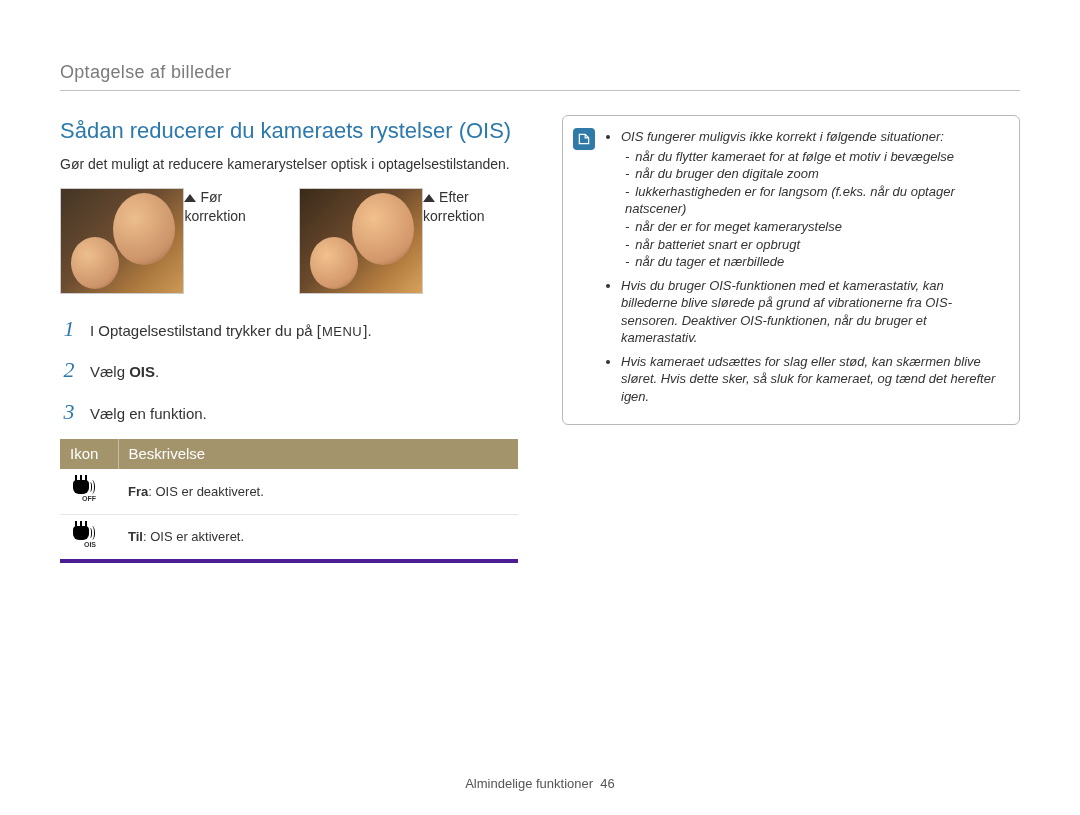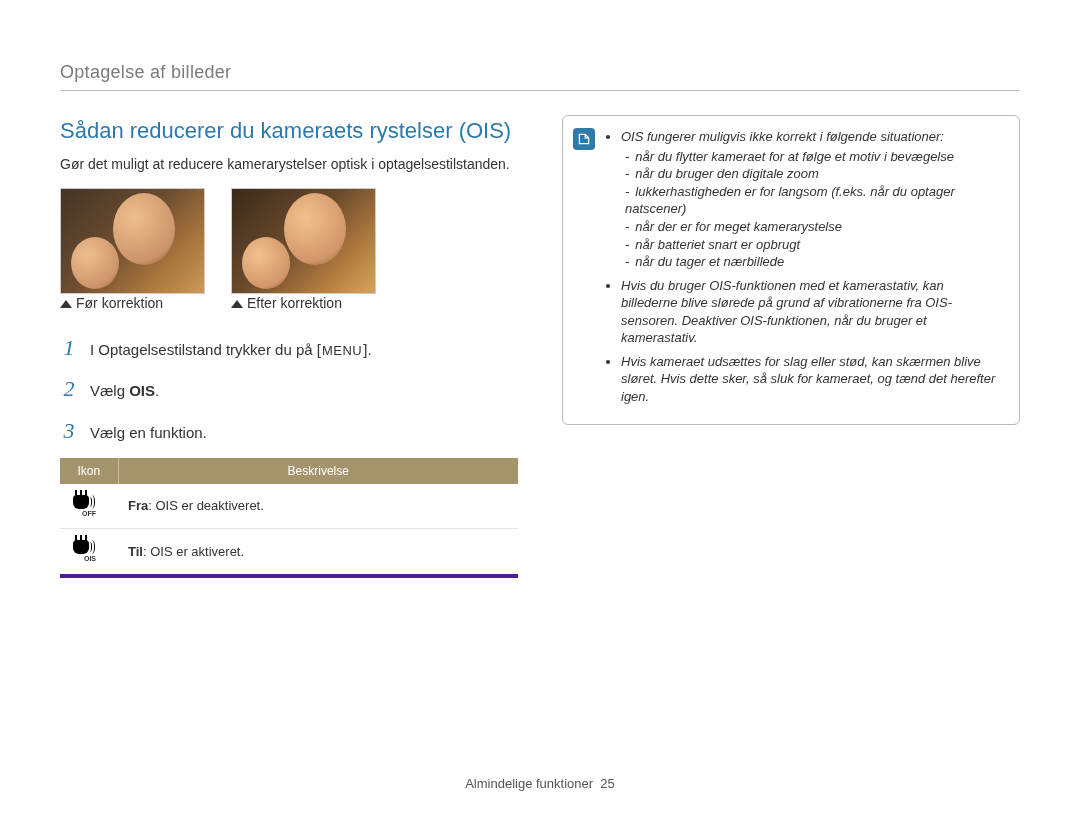--- a/index.html
+++ b/index.html
@@ -58,21 +58,21 @@
     font-size: 14px;
     margin: 0 0 14px 0;
   }
   .photo-row {
     display: flex;
     gap: 26px;
     margin-bottom: 6px;
   }
   .photo-block {
     display: flex;
-    flex-direction: column;
+    flex-direction: row;
   }
   .photo {
     width: 145px;
     height: 106px;
     border: 1px solid #ccc;
     position: relative;
     overflow: hidden;
     background: linear-gradient(135deg, #3a2a1a 0%, #6b4a2c 45%, #b07a3e 75%, #d8a25c 100%);
   }
   .photo.blurry::after {
@@ -131,22 +131,22 @@
   table.icon-table {
     border-collapse: collapse;
     width: 100%;
     margin-top: 8px;
     margin-left: 0;
   }
   table.icon-table th {
     background: var(--beige);
     color: #fff;
     font-weight: 400;
-    font-size: 12px;
-    text-align: center;
+    font-size: 15px;
+    text-align: left;
     padding: 5px 10px;
   }
   table.icon-table th:first-child { width: 58px; border-right: 1px solid rgba(255,255,255,0.4);}
   table.icon-table td {
     padding: 8px 10px;
     font-size: 13px;
     border: none;
     vertical-align: middle;
     border-bottom: 1px solid #e5e5e5;
   }
@@ -352,15 +352,15 @@
             </ul>
           </li>
           <li>Hvis du bruger OIS-funktionen med et kamerastativ, kan billederne blive slørede på grund af vibrationerne fra OIS-sensoren. Deaktiver OIS-funktionen, når du bruger et kamerastativ.</li>
           <li>Hvis kameraet udsættes for slag eller stød, kan skærmen blive sløret. Hvis dette sker, så sluk for kameraet, og tænd det herefter igen.</li>
         </ul>
       </div>
     </div>
   </div>
 
   <div class="footer">
-    <span>Almindelige funktioner</span>&nbsp;&nbsp;<span>25</span>
+    <span>Almindelige funktioner</span>&nbsp;&nbsp;<span>46</span>
   </div>
 </div>
 
 </body></html>

